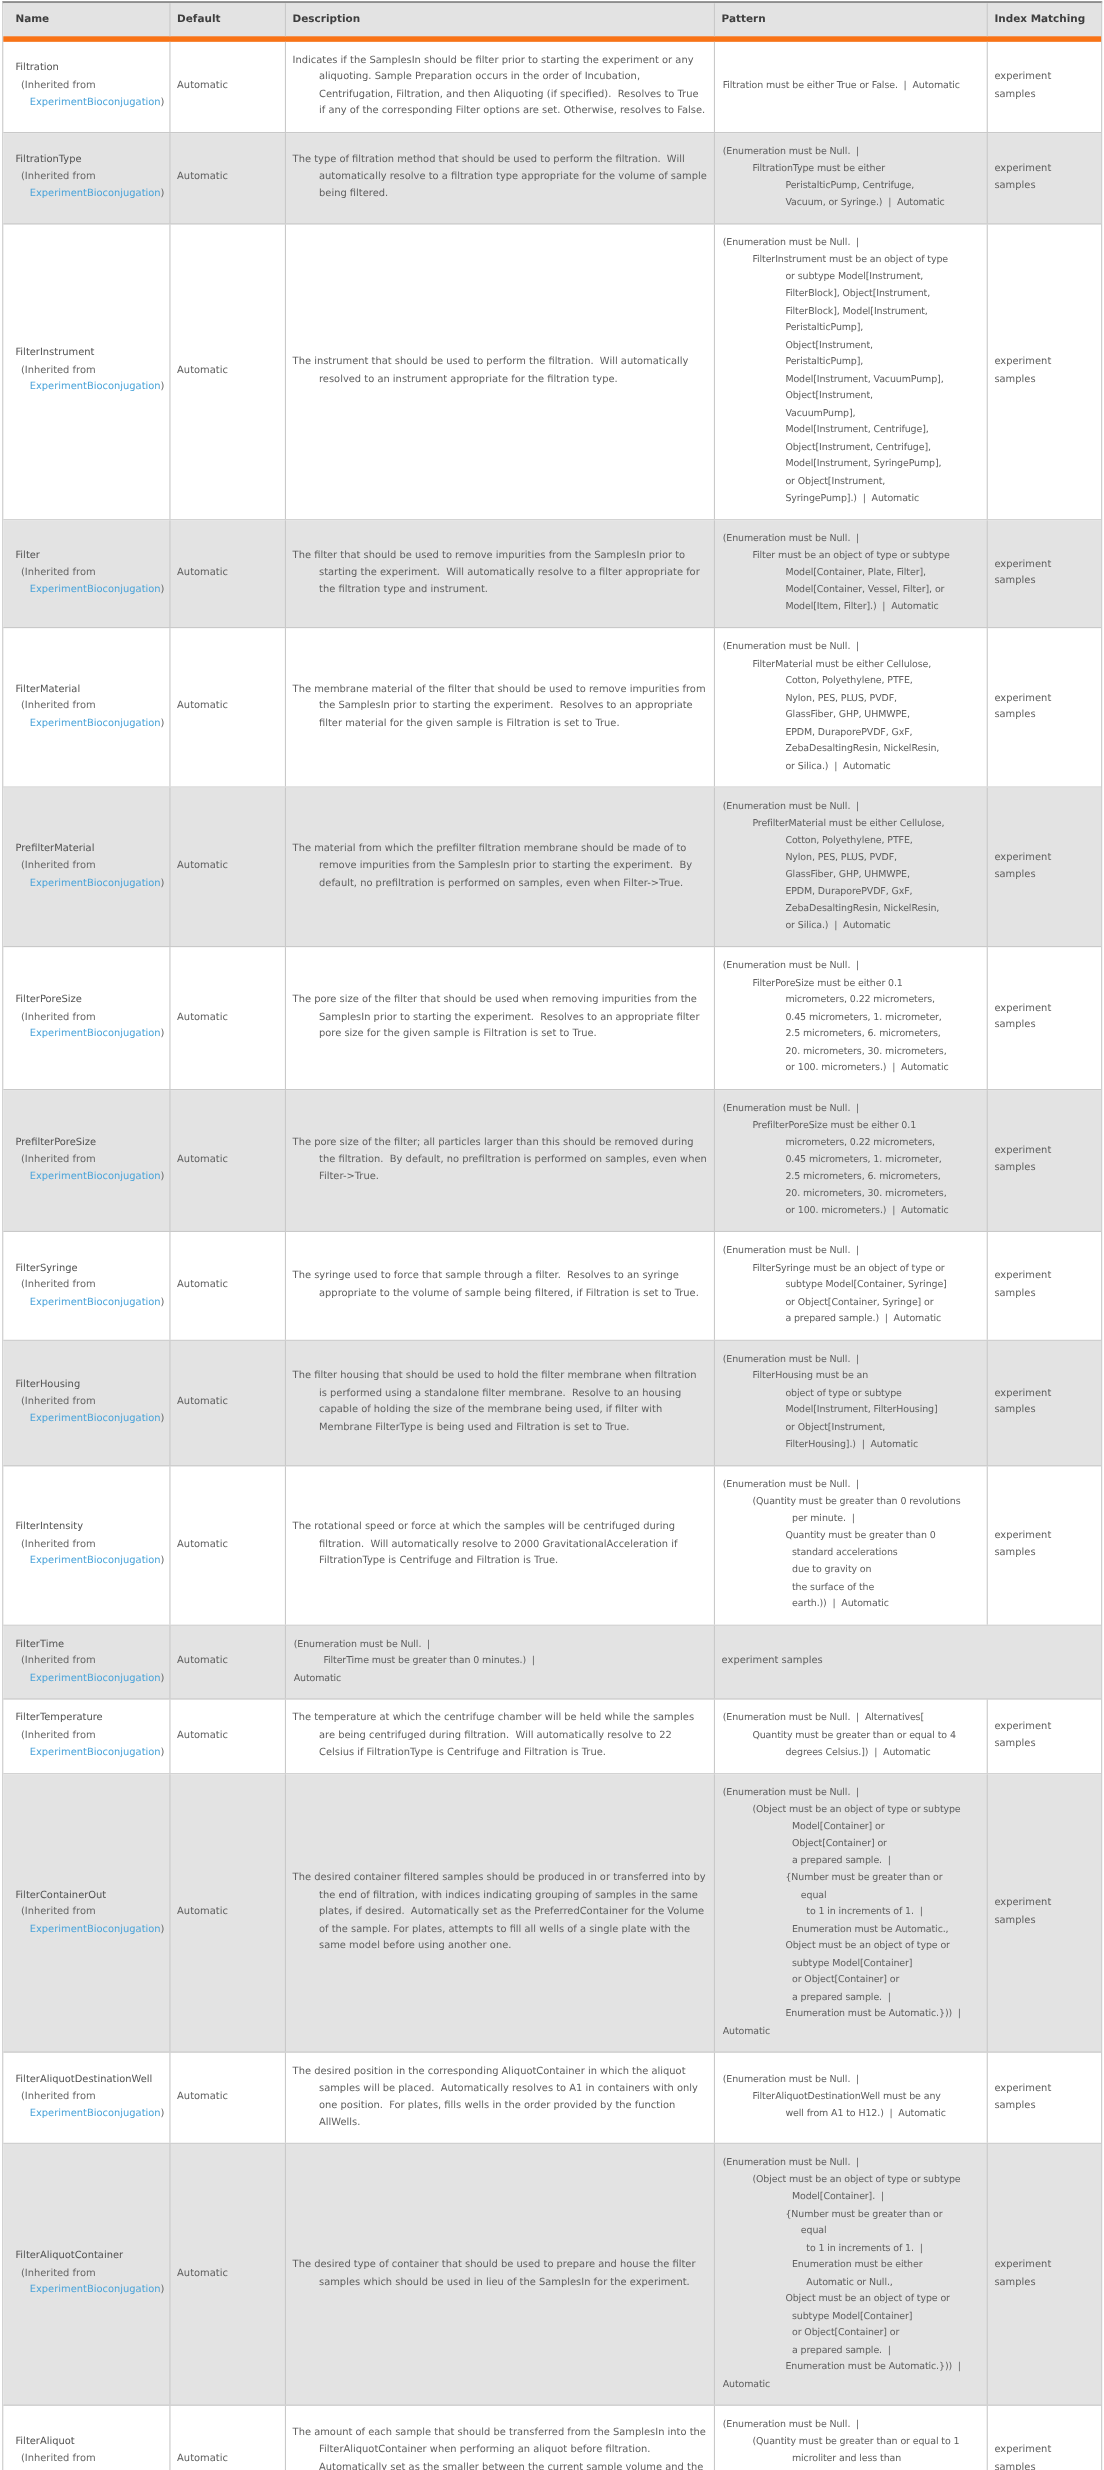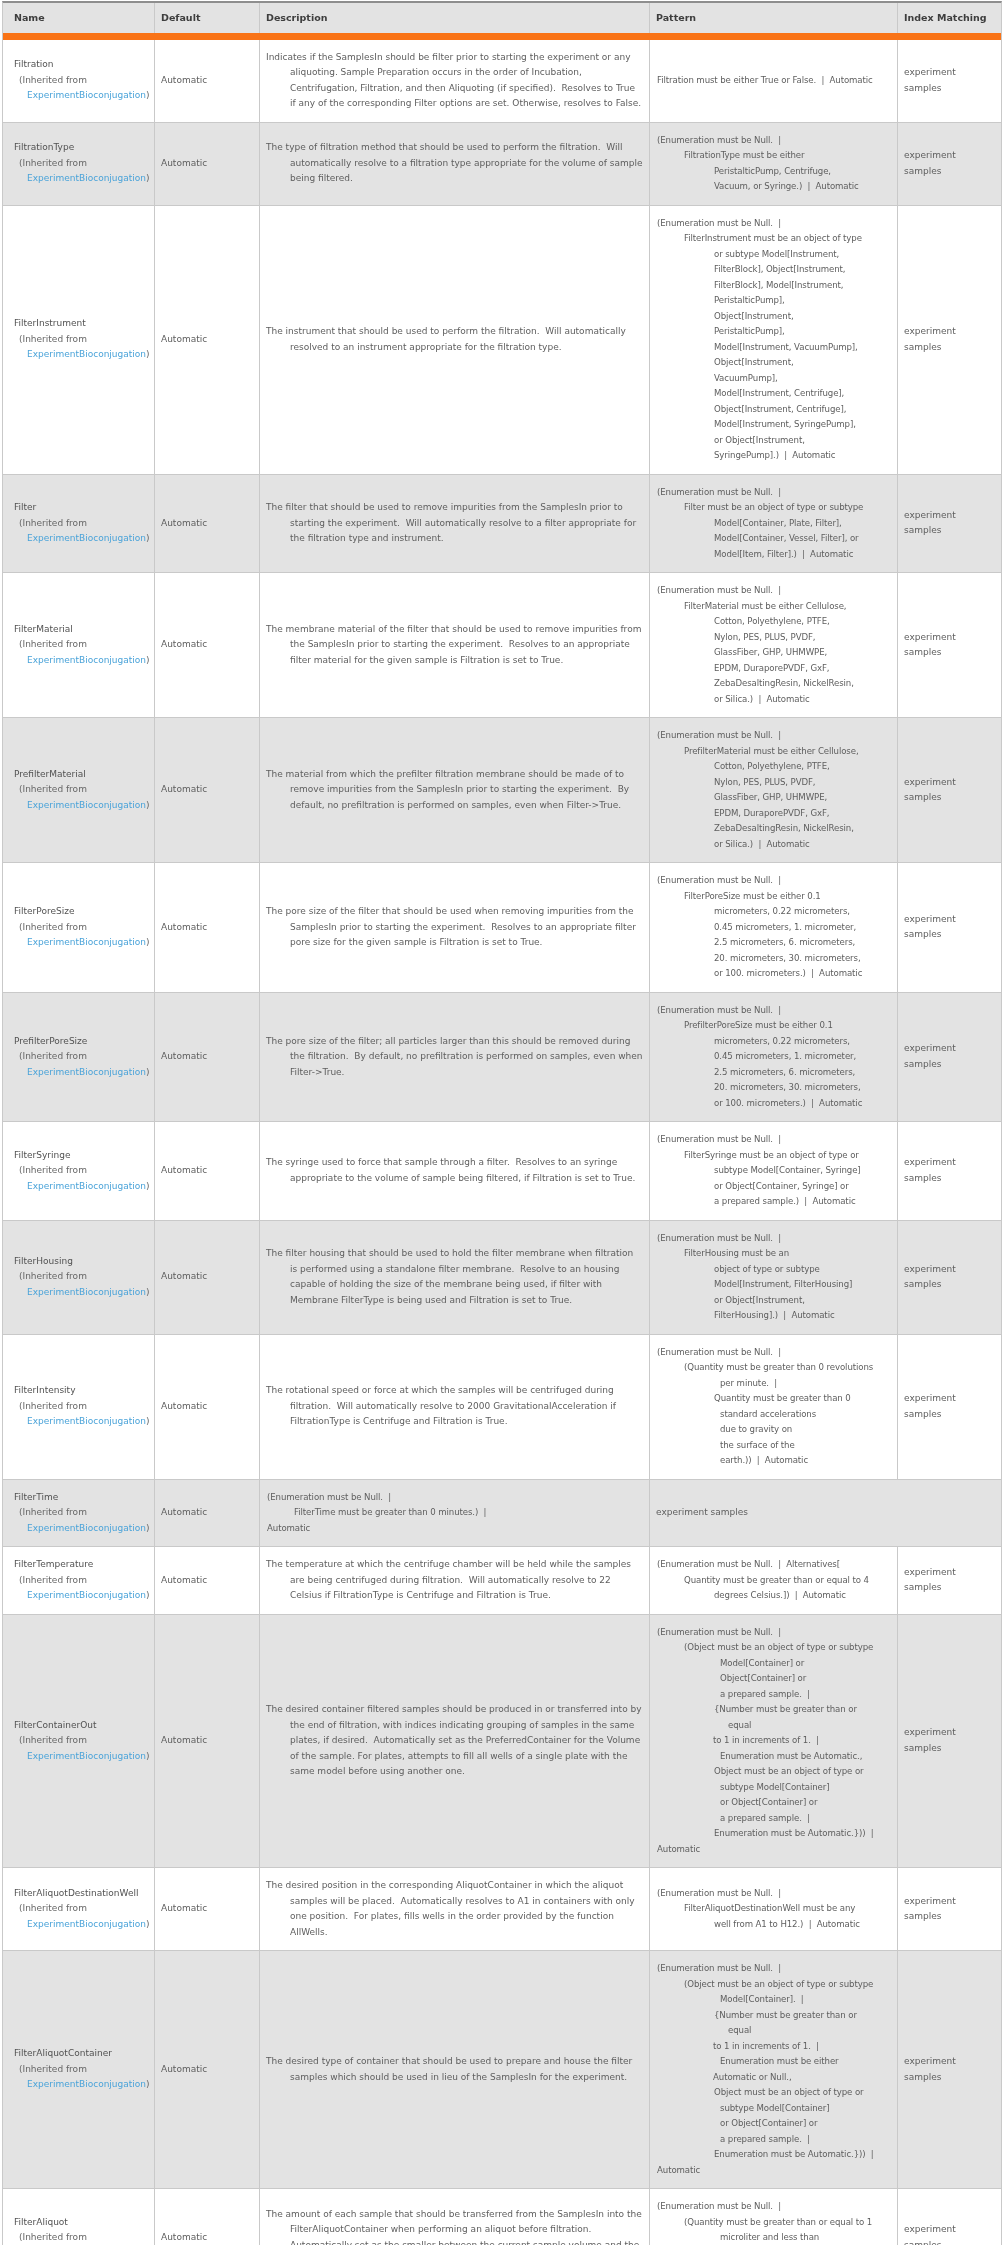--- a/index.html
+++ b/index.html
@@ -10,21 +10,21 @@
     border-left:1px solid #c9c9c9;
     border-right:1px solid #c9c9c9;
     border-bottom:3px solid #4f4f4f;
   }
   .hdr,.row{
     display:grid;
     grid-template-columns:152px 105px 390px 248px auto;
   }
   .hdr{
     background:#e3e3e3;
-    border-bottom:7px solid #f97316;
+    border-bottom:5px solid #f97316;
     font-weight:bold;
     color:#3e3e3e;
     font-size:9.5px;
   }
   .hdr .cell{padding-top:7px;padding-bottom:7px;justify-content:flex-start;}
   .row{border-bottom:1px solid #c9c9c9;font-size:9px;}
   .row:nth-child(even){background:#e3e3e3;}
   .cell{
     border-right:1px solid #c9c9c9;
     padding:10px 6px;
@@ -41,21 +41,21 @@
   .name-link-line{padding-left:13px;}
   .lnk{color:#4aa3d9;cursor:pointer;}
   .paren{color:#666;}
   .c-desc .txt{white-space:pre-wrap;padding-left:24px;text-indent:-24px;}
   .c-pat{font-size:8.6px;padding-left:7px;padding-right:16px;letter-spacing:-0.1px;}
   .p-line{white-space:pre-wrap;padding-left:14px;text-indent:-14px;}
   .i0{margin-left:0;}
   .i1{margin-left:27px;}
   .i2{margin-left:57px;}
   .i3{margin-left:63px;}
-  .i4{margin-left:56px;}
+  .i4{margin-left:76px;}
   .idx-h{display:block;width:64px;padding-left:20px;text-indent:-20px;}
   .h-name{padding-left:11px;}
 </style>
 </head>
 <body>
 
 <div class="tbl">
   <div class="hdr">
     <div class="cell h-name">Name</div>
     <div class="cell">Default</div>

